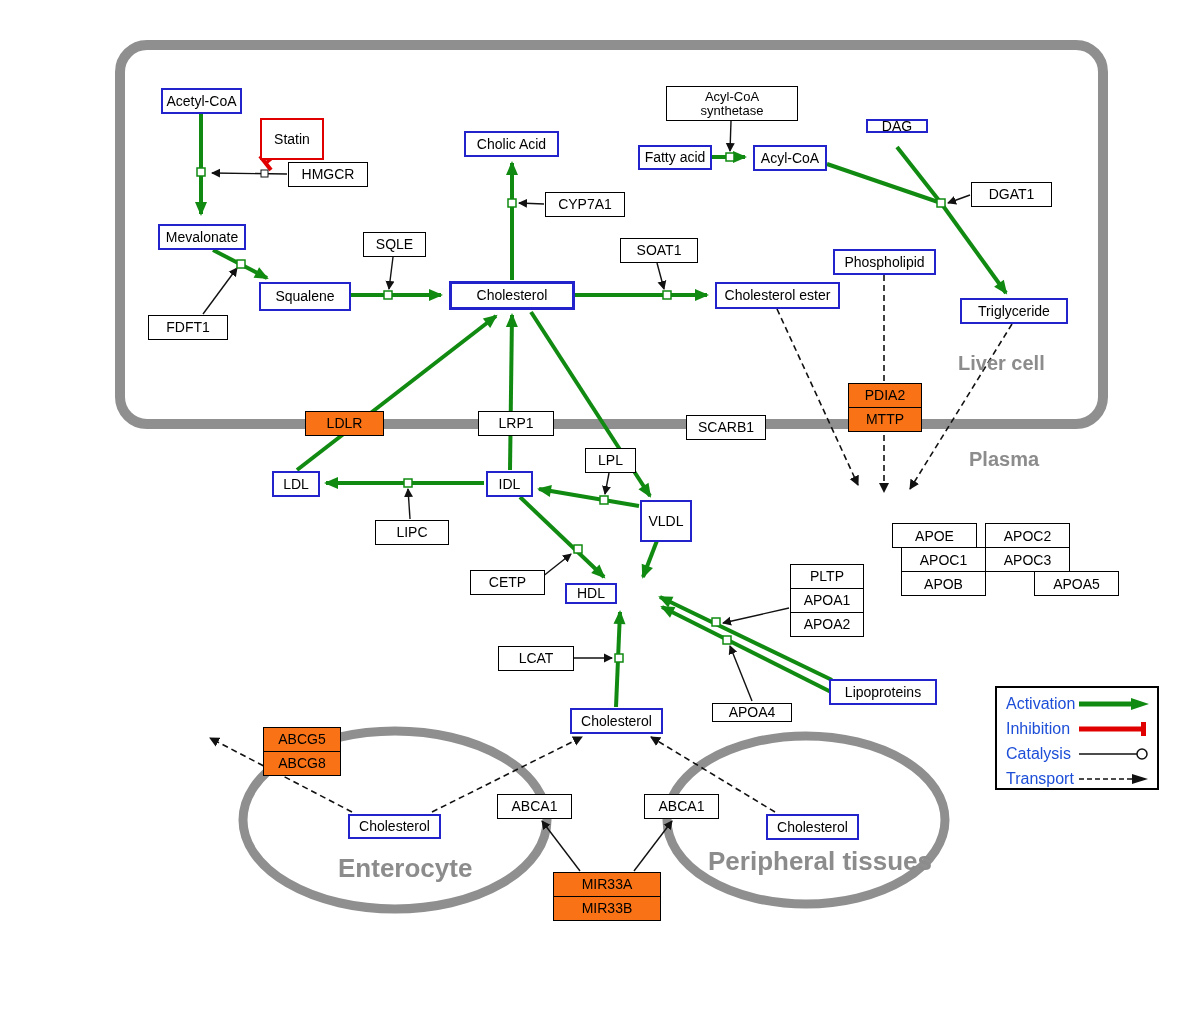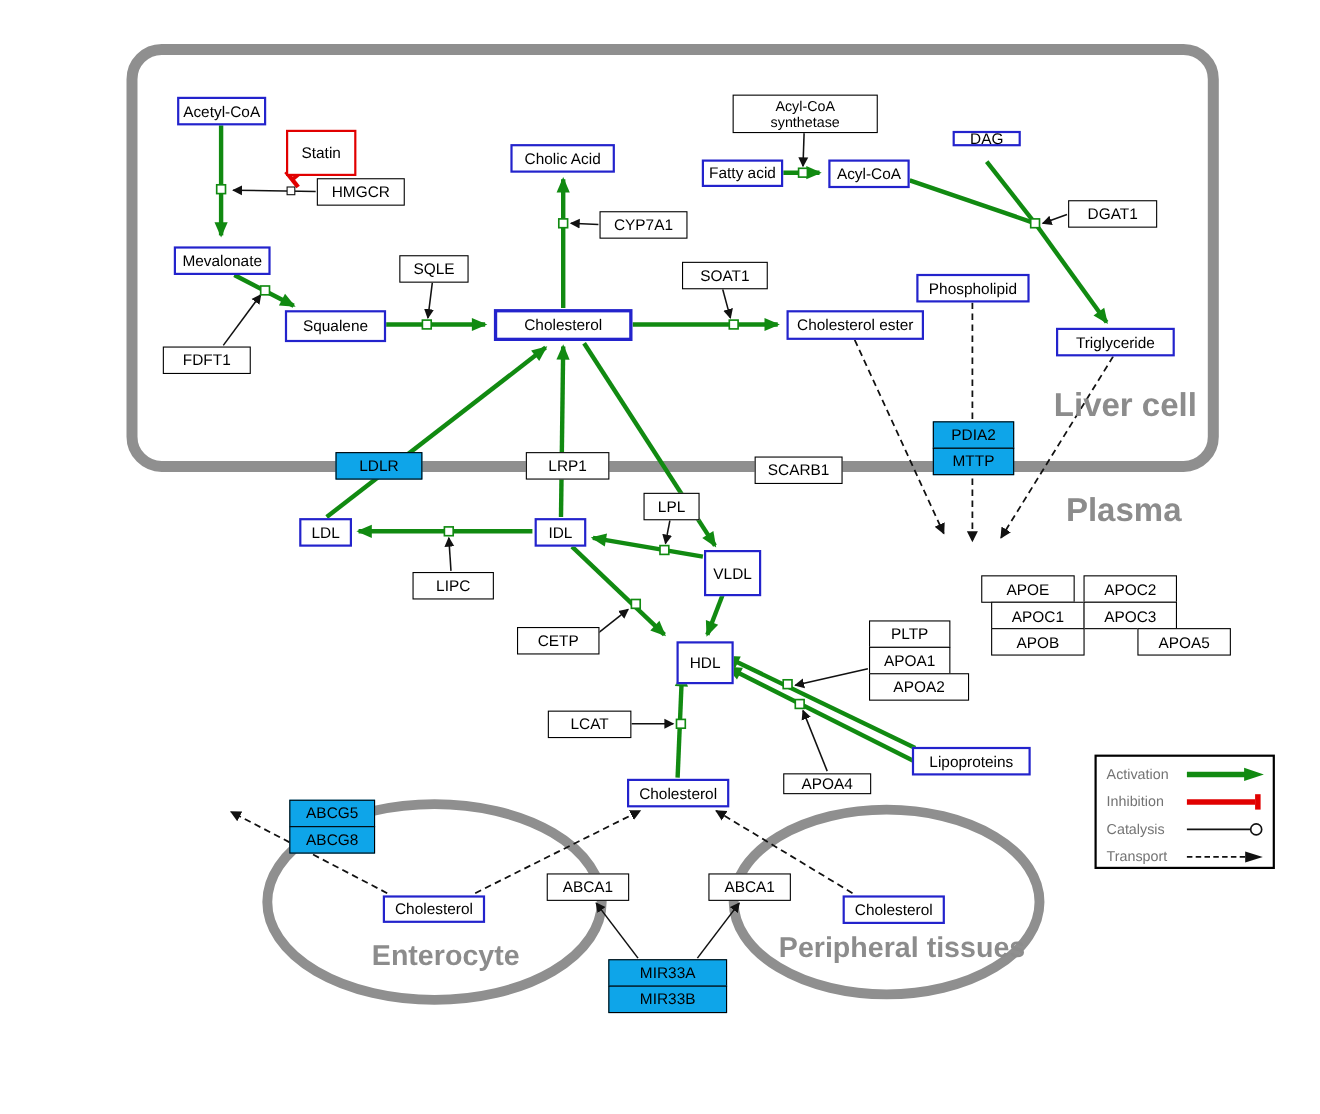--- a/index.html
+++ b/index.html
@@ -4,30 +4,30 @@
 <style>
   *{box-sizing:border-box}
   body{margin:0;background:#fff;font-family:"Liberation Sans",sans-serif}
   .canvas{position:relative;width:1200px;height:1013px;background:#fff;overflow:hidden}
   svg.wires{position:absolute;left:0;top:0;z-index:1}
   .node{position:absolute;z-index:2;display:flex;align-items:center;justify-content:center;
         text-align:center;font-size:14px;color:#000;background:#fff;border:1px solid #000;line-height:1.05}
   .met{border:2px solid #2323cc}
   .met-bold{border-width:3px}
   .drug{border:2px solid #e10000}
-  .gray{background:#0ea5e9}
+  .gray{background:#f97316}
   .two-line{flex-direction:column;font-size:13px}
   .region-label{position:absolute;z-index:2;font-weight:bold;color:#8c8c8c;white-space:nowrap}
-  .lbl-big{font-size:30px}
+  .lbl-big{font-size:20px}
   .lbl-med{font-size:26px}
   .apo-cell{position:absolute;z-index:2;width:85px;height:25px;border:1px solid #000;background:#fff;
             display:flex;align-items:center;justify-content:center;font-size:14px}
   .legend{position:absolute;z-index:3;left:995px;top:686px;width:164px;height:104px;border:2px solid #000;
           background:#fff;padding:1px 0}
-  .legend-row{display:flex;align-items:center;justify-content:space-between;height:25px;padding:4px 6px 0 9px;font-size:13px;color:#737373}
+  .legend-row{display:flex;align-items:center;justify-content:space-between;height:25px;padding:4px 6px 0 9px;font-size:16px;color:#1d4ed8}
 </style>
 </head>
 <body>
 
 <div class="canvas">
 
   <svg class="wires" width="1200" height="1013">
     <defs>
       <marker id="mg" markerUnits="userSpaceOnUse" markerWidth="16" markerHeight="14" refX="13" refY="7" orient="auto">
         <path d="M1,1 L15,7 L1,13 Z" fill="#118a11"></path>
@@ -128,21 +128,21 @@
   <div class="node met met-bold" style="left:449px;top:281px;width:126px;height:29px">Cholesterol</div>
   <div class="node met" style="left:638px;top:145px;width:74px;height:25px">Fatty acid</div>
   <div class="node met" style="left:753px;top:145px;width:74px;height:26px">Acyl-CoA</div>
   <div class="node met" style="left:866px;top:119px;width:62px;height:14px">DAG</div>
   <div class="node met" style="left:833px;top:249px;width:103px;height:26px">Phospholipid</div>
   <div class="node met" style="left:715px;top:282px;width:125px;height:27px">Cholesterol ester</div>
   <div class="node met" style="left:960px;top:298px;width:108px;height:26px">Triglyceride</div>
   <div class="node met" style="left:272px;top:471px;width:48px;height:26px">LDL</div>
   <div class="node met" style="left:486px;top:471px;width:47px;height:26px">IDL</div>
   <div class="node met" style="left:640px;top:500px;width:52px;height:42px">VLDL</div>
-  <div class="node met" style="left:615px;top:583px;width:52px;height:39px">HDL</div>
+  <div class="node met" style="left:565px;top:583px;width:52px;height:21px">HDL</div>
   <div class="node met" style="left:570px;top:708px;width:93px;height:26px">Cholesterol</div>
   <div class="node met" style="left:829px;top:679px;width:108px;height:26px">Lipoproteins</div>
   <div class="node met" style="left:348px;top:814px;width:93px;height:25px">Cholesterol</div>
   <div class="node met" style="left:766px;top:814px;width:93px;height:26px">Cholesterol</div>
 
   <div class="node drug" style="left:260px;top:118px;width:64px;height:42px">Statin</div>
 
   <div class="node" style="left:288px;top:162px;width:80px;height:25px">HMGCR</div>
   <div class="node" style="left:148px;top:315px;width:80px;height:25px">FDFT1</div>
   <div class="node" style="left:363px;top:232px;width:63px;height:25px">SQLE</div>
@@ -157,21 +157,21 @@
   <div class="node gray" style="left:848px;top:407px;width:74px;height:25px">MTTP</div>
   <div class="node gray" style="left:305px;top:411px;width:79px;height:25px">LDLR</div>
   <div class="node" style="left:478px;top:411px;width:76px;height:25px">LRP1</div>
   <div class="node" style="left:686px;top:415px;width:80px;height:25px">SCARB1</div>
   <div class="node" style="left:585px;top:448px;width:51px;height:25px">LPL</div>
   <div class="node" style="left:375px;top:520px;width:74px;height:25px">LIPC</div>
   <div class="node" style="left:470px;top:570px;width:75px;height:25px">CETP</div>
   <div class="node" style="left:498px;top:646px;width:76px;height:25px">LCAT</div>
   <div class="node" style="left:790px;top:564px;width:74px;height:25px">PLTP</div>
   <div class="node" style="left:790px;top:588px;width:74px;height:25px">APOA1</div>
-  <div class="node" style="left:790px;top:612px;width:91px;height:25px">APOA2</div>
+  <div class="node" style="left:790px;top:612px;width:74px;height:25px">APOA2</div>
   <div class="node" style="left:712px;top:703px;width:80px;height:19px">APOA4</div>
   <div class="node gray" style="left:263px;top:727px;width:78px;height:25px">ABCG5</div>
   <div class="node gray" style="left:263px;top:751px;width:78px;height:25px">ABCG8</div>
   <div class="node" style="left:497px;top:794px;width:75px;height:25px">ABCA1</div>
   <div class="node" style="left:644px;top:794px;width:75px;height:25px">ABCA1</div>
   <div class="node gray" style="left:553px;top:872px;width:108px;height:25px">MIR33A</div>
   <div class="node gray" style="left:553px;top:896px;width:108px;height:25px">MIR33B</div>
 
   <div class="apo-cell" style="left:892px;top:523px">APOE</div>
   <div class="apo-cell" style="left:985px;top:523px">APOC2</div>

